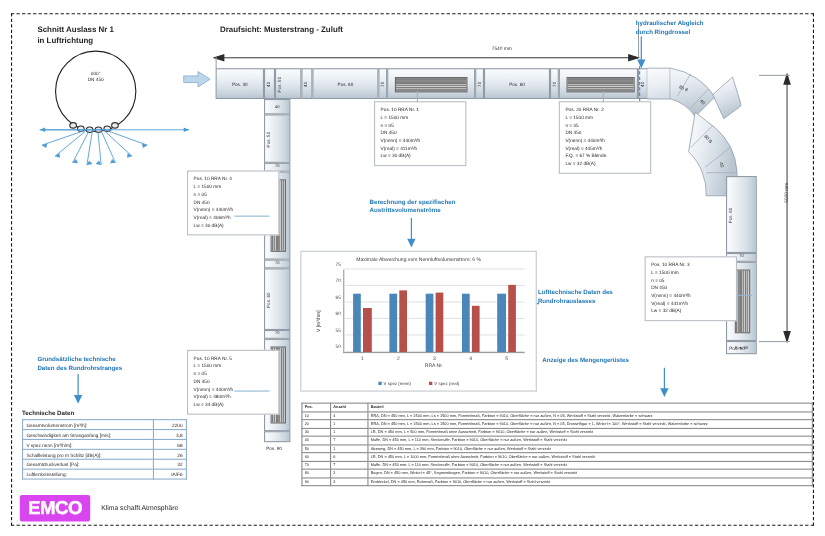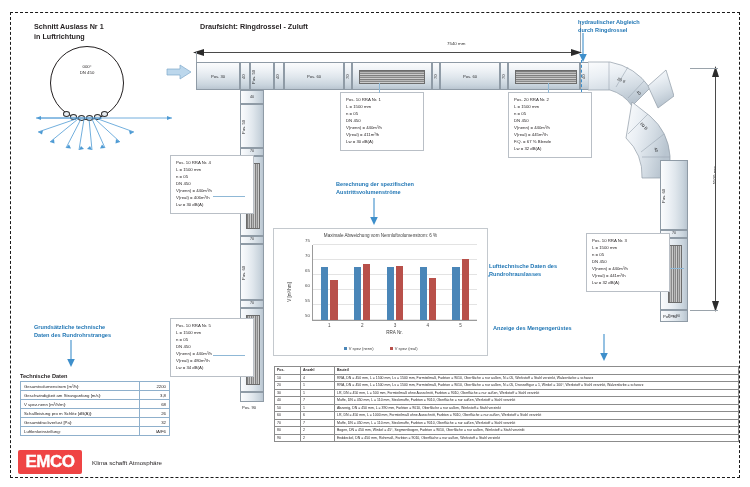--- a/index.html
+++ b/index.html
@@ -110,39 +110,39 @@
     border:0.55px solid #8c8c8c; font-size:3.5px; color:#231f20;
     padding:1px 2px; text-align:left; line-height:1.3;
   }
   .pt th { font-weight:bold; background:#fff; }
   .pt .c1 { width:26px; }
   .pt .c2 { width:34px; }
 
   
   .logo {
     left:18px; top:450px; width:64px; height:24px;
-    background:#ef4444; border-radius:2px;
+    background:#d946ef; border-radius:2px;
     display:flex; align-items:center; justify-content:center;
   }
   .logo-txt {
     font-family:"Liberation Sans", sans-serif; font-weight:bold;
     font-size:17px; color:#ffffff; letter-spacing:-0.5px;
     -webkit-text-stroke:0.4px #ffffff;
   }
   .slogan { left:92px; top:459px; font-size:6.2px; color:#231f20; }
 </style>
 </head>
 <body>
 
 <div id="sheet">
   <div class="frame"></div>
 
   <div class="abs hdr-left txt">Schnitt Auslass Nr 1
 in Luftrichtung</div>
-  <div class="abs hdr-mid txt">Draufsicht:  Ringdrossel - Zuluft</div>
+  <div class="abs hdr-mid txt">Draufsicht:  Musterstrang - Zuluft</div>
 
   <div class="abs circ-wrap">
     <div class="circ"></div>
     <div class="circ-txt">
       <div>000°</div>
       <div>DN 450</div>
     </div>
     <div class="noz" style="left:27px; top:67px;"></div>
     <div class="noz" style="left:34px; top:70px;"></div>
     <div class="noz" style="left:42px; top:71px;"></div>

